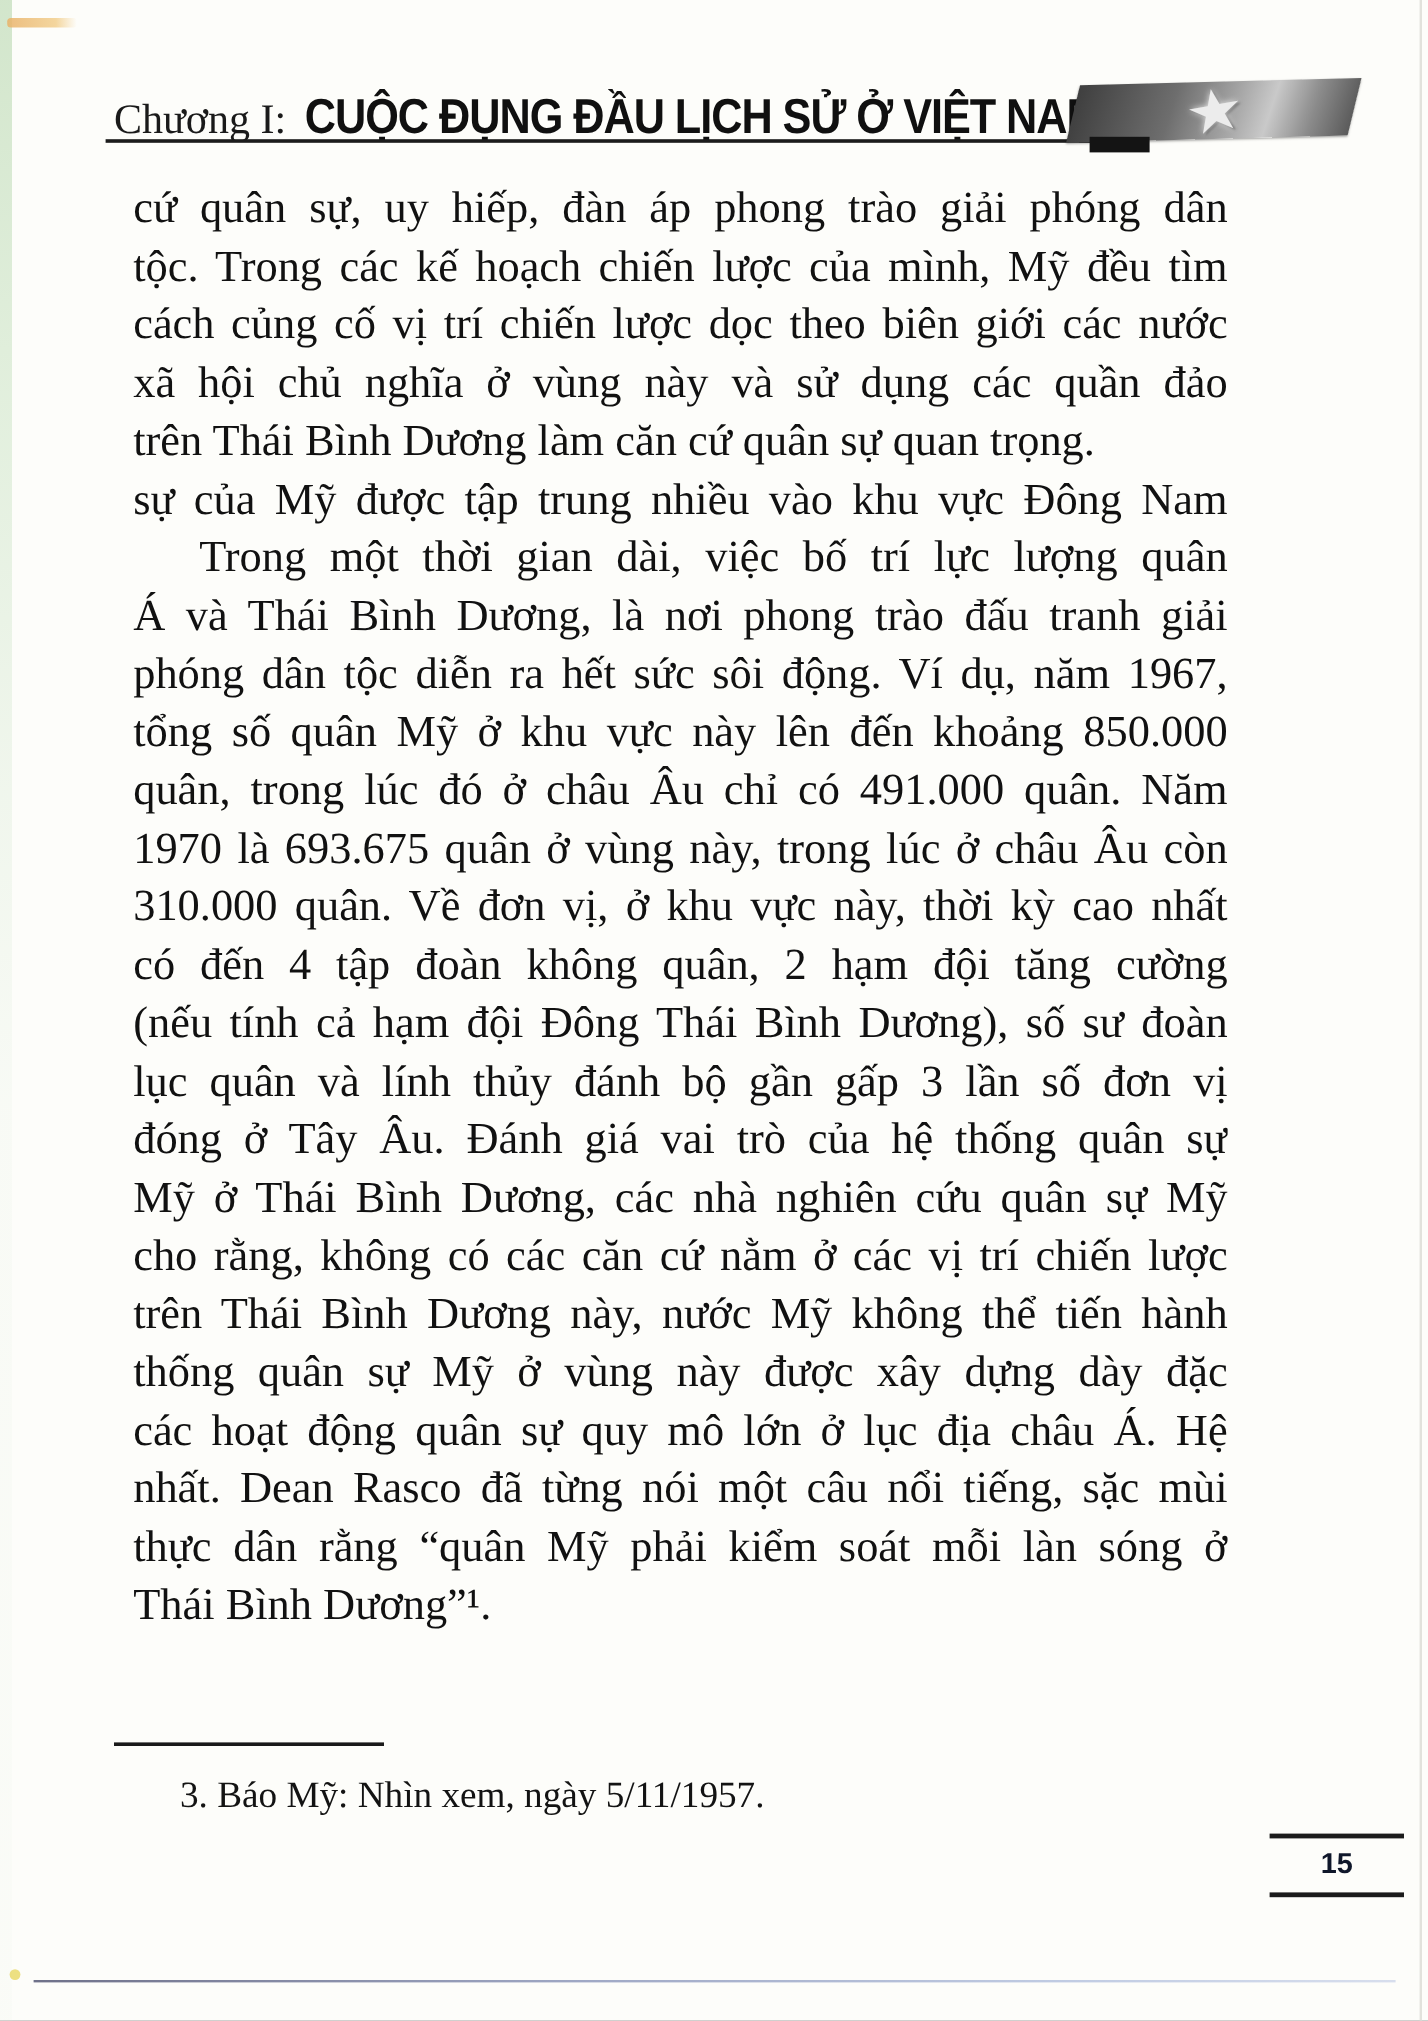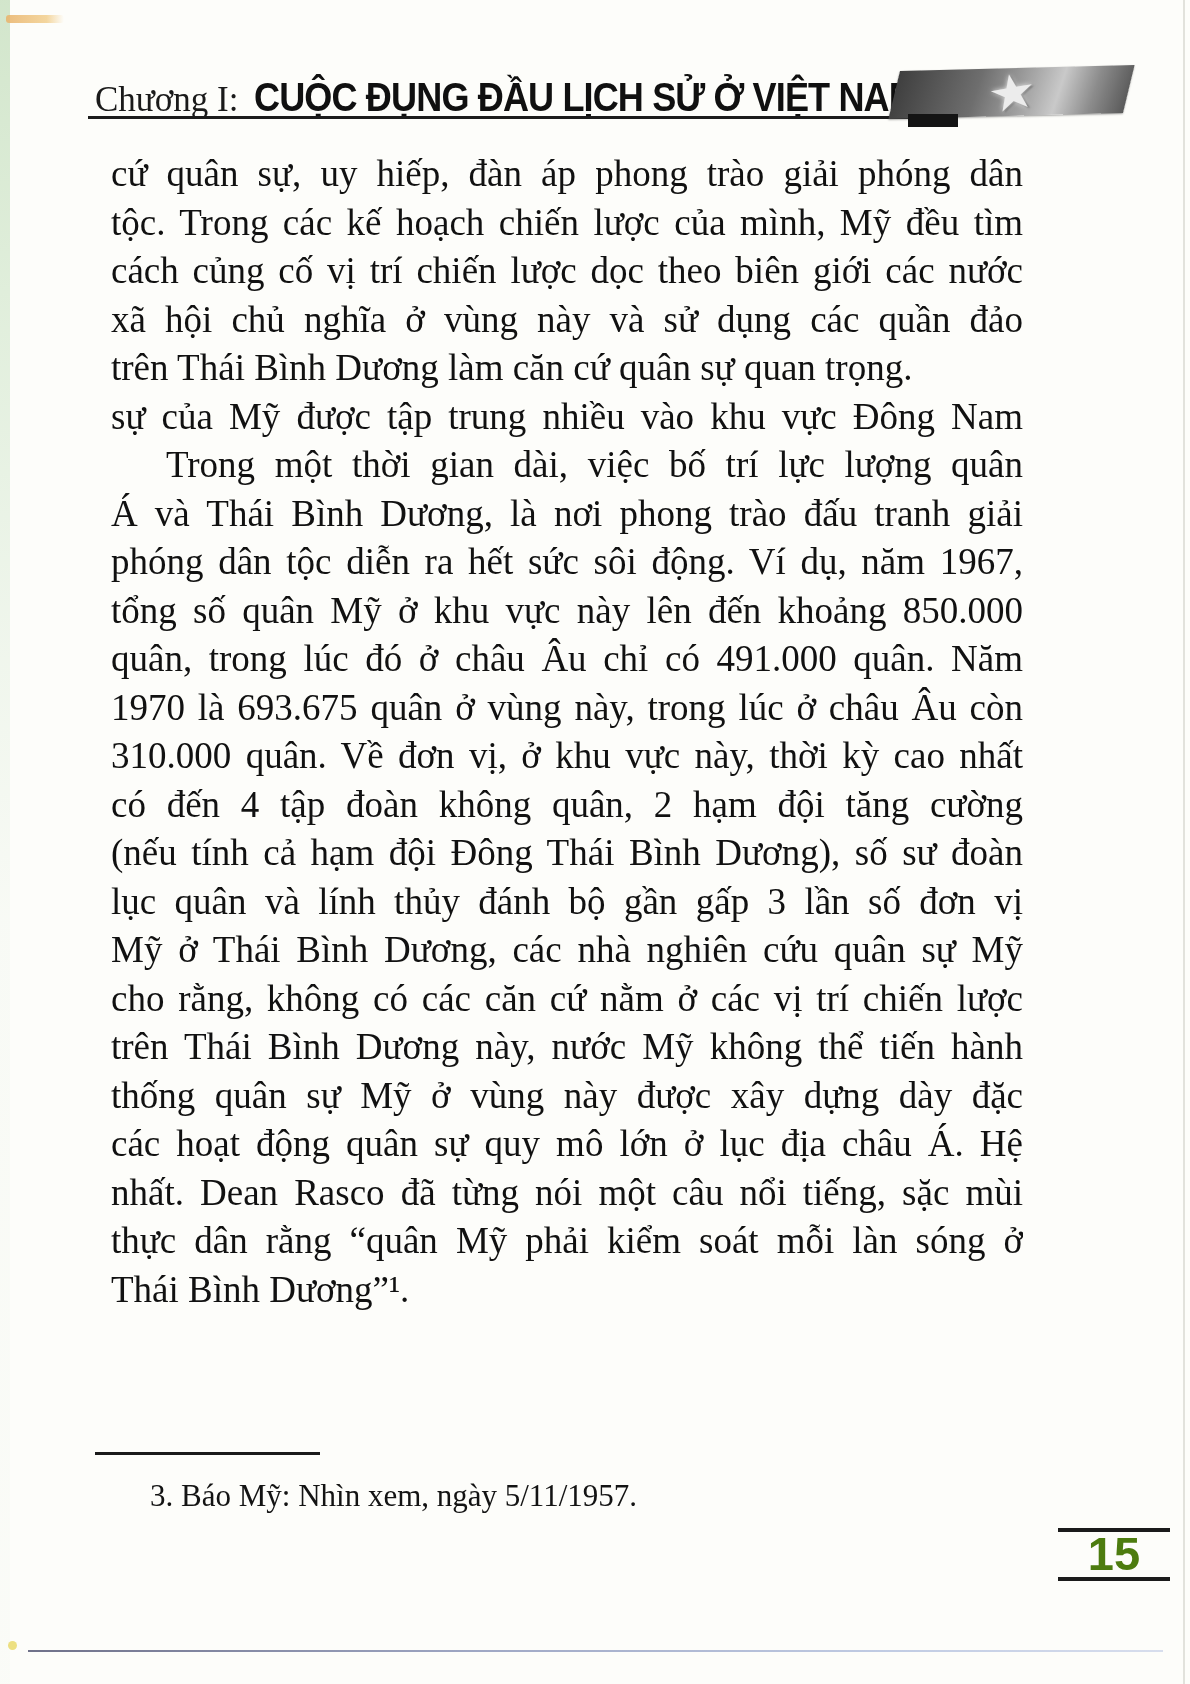--- a/index.html
+++ b/index.html
@@ -98,21 +98,21 @@
   .footnote .it{ }
   
   .pagenum-block{
     position:absolute;left:1058px;top:1528px;width:112px;
     border-top:4px solid #1b1b1b;border-bottom:4px solid #1b1b1b;
     padding:3px 0 4px 0;
     text-align:center;
   }
   .pagenum{
     font-family:"Liberation Sans", sans-serif;
-    font-weight:bold;font-size:47px;color:#4d7c0f;line-height:38px;
+    font-weight:bold;font-size:24px;color:#0f172a;line-height:38px;
   }
 </style>
 </head>
 <body>
 
 <div class="page">
 
   <div class="left-tint"></div>
   <div class="orange-mark"></div>
   <div class="right-edge"></div>
@@ -138,20 +138,21 @@
     <div class="line indent">Trong một thời gian dài, việc bố trí lực lượng quân</div>
     <div class="line">Á và Thái Bình Dương, là nơi phong trào đấu tranh giải</div>
     <div class="line">phóng dân tộc diễn ra hết sức sôi động. Ví dụ, năm 1967,</div>
     <div class="line">tổng số quân Mỹ ở khu vực này lên đến khoảng 850.000</div>
     <div class="line">quân, trong lúc đó ở châu Âu chỉ có 491.000 quân. Năm</div>
     <div class="line">1970 là 693.675 quân ở vùng này, trong lúc ở châu Âu còn</div>
     <div class="line">310.000 quân. Về đơn vị, ở khu vực này, thời kỳ cao nhất</div>
     <div class="line">có đến 4 tập đoàn không quân, 2 hạm đội tăng cường</div>
     <div class="line">(nếu tính cả hạm đội Đông Thái Bình Dương), số sư đoàn</div>
     <div class="line">lục quân và lính thủy đánh bộ gần gấp 3 lần số đơn vị</div>
+    <div class="line">đóng ở Tây Âu. Đánh giá vai trò của hệ thống quân sự</div>
     <div class="line">Mỹ ở Thái Bình Dương, các nhà nghiên cứu quân sự Mỹ</div>
     <div class="line">cho rằng, không có các căn cứ nằm ở các vị trí chiến lược</div>
     <div class="line">trên Thái Bình Dương này, nước Mỹ không thể tiến hành</div>
     <div class="line">thống quân sự Mỹ ở vùng này được xây dựng dày đặc</div>
     <div class="line">các hoạt động quân sự quy mô lớn ở lục địa châu Á. Hệ</div>
     <div class="line">nhất. Dean Rasco đã từng nói một câu nổi tiếng, sặc mùi</div>
     <div class="line">thực dân rằng “quân Mỹ phải kiểm soát mỗi làn sóng ở</div>
     <div class="line last">Thái Bình Dương”¹.</div>
   </div>
 

